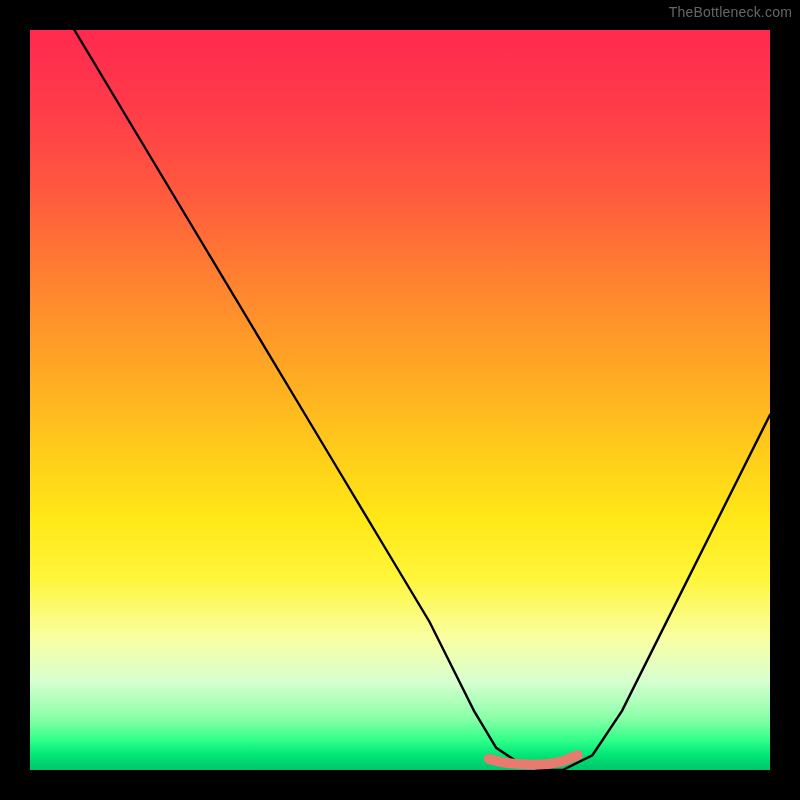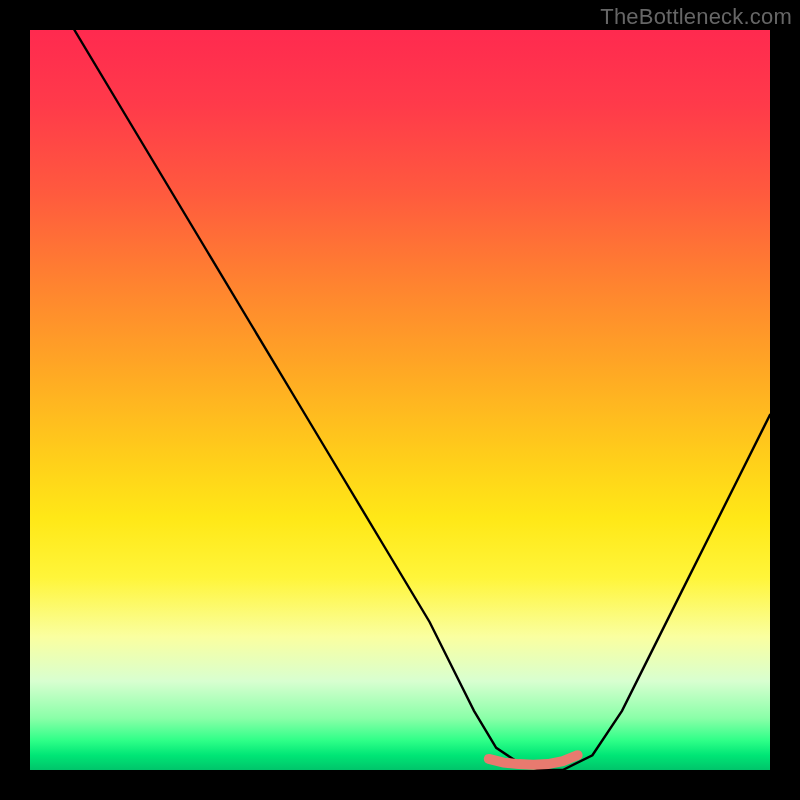--- a/index.html
+++ b/index.html
@@ -40,21 +40,21 @@
       #2fff88 96%,
       #00e676 98%,
       #00c46a 100%
     );
   }
   .watermark {
     position: absolute;
     top: 4px;
     right: 8px;
     color: #666;
-    font-size: 22px;
+    font-size: 14px;
     font-weight: 500;
     letter-spacing: 0.2px;
   }
   svg.curve {
     position: absolute;
     left: 0;
     top: 0;
     width: 740px;
     height: 740px;
   }

